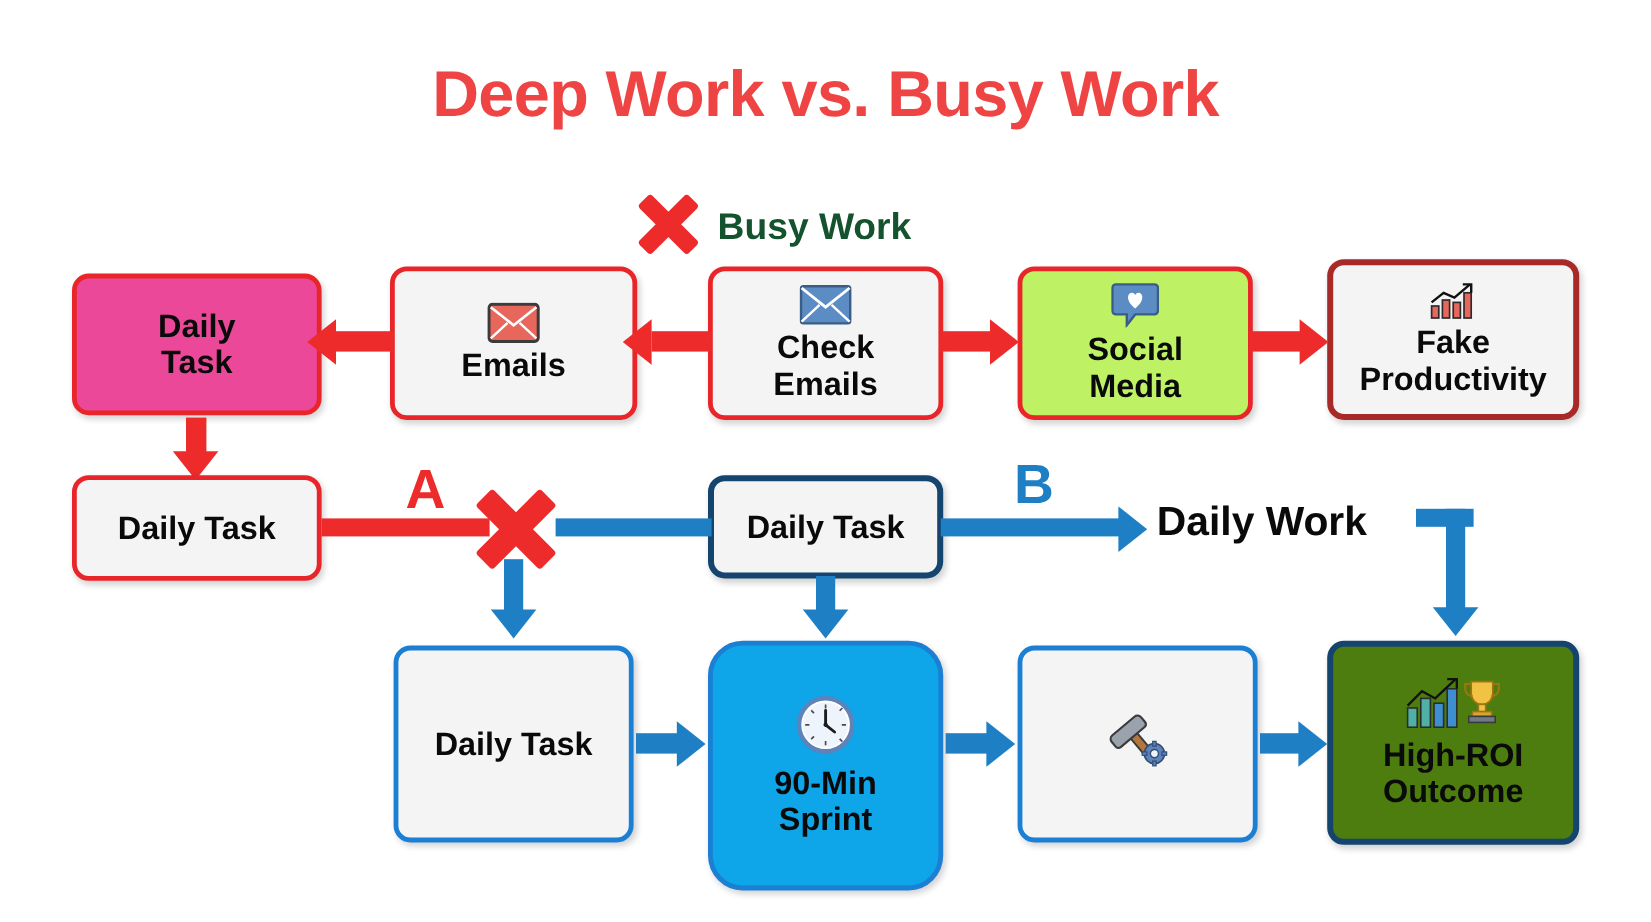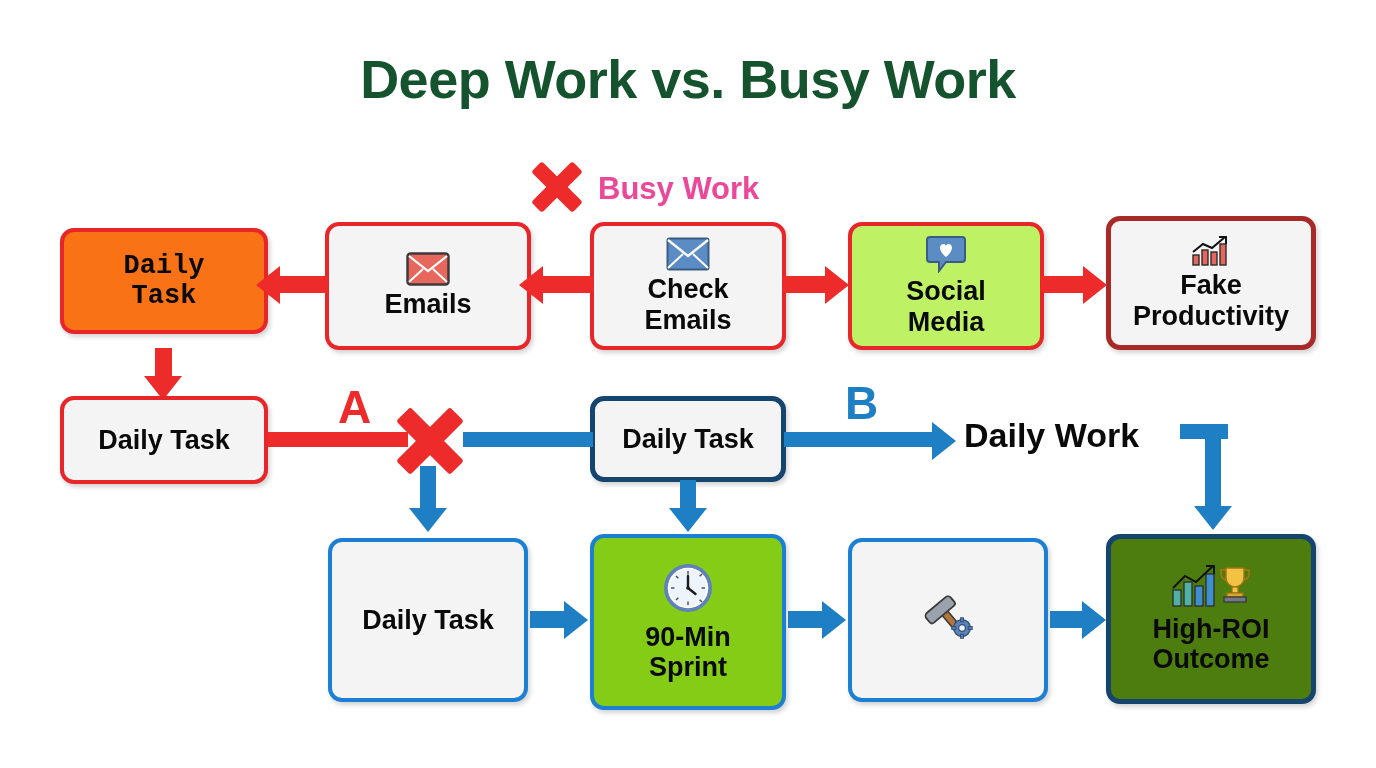--- a/index.html
+++ b/index.html
@@ -8,21 +8,21 @@
     background:#ffffff;
     font-family:"Liberation Sans","DejaVu Sans",sans-serif;
     overflow:hidden;
     position:relative;
   }
   #stage{position:absolute;left:0;top:0;width:1376px;height:768px;}
 
   .title{
     position:absolute;left:0;top:48px;width:1376px;
     text-align:center;
-    font-size:54px;font-weight:bold;color:#14532d;
+    font-size:54px;font-weight:bold;color:#ef4444;
     letter-spacing:-0.5px;
   }
 
   
   .box{
     position:absolute;
     background:#f4f4f4;
     border-radius:14px;
     display:flex;flex-direction:column;
     align-items:center;justify-content:center;
@@ -65,38 +65,38 @@
     position:absolute;font-size:46px;font-weight:bold;line-height:1;
   }
   .route-label.a{color:#ee2b2b;}
   .route-label.b{color:#1f7fc4;}
 
   .plain-text{
     position:absolute;font-size:34px;font-weight:bold;color:#0a0a0a;line-height:1;
     white-space:nowrap;
   }
   .busy-label{
-    position:absolute;font-size:31px;font-weight:bold;color:#ec4899;line-height:1;
+    position:absolute;font-size:31px;font-weight:bold;color:#14532d;line-height:1;
     white-space:nowrap;
   }
 </style>
 </head>
 <body style="background: rgb(255, 255, 255);">
 
 <div id="stage">
 
   <div class="title">Deep Work vs. Busy Work</div>
 
   <div class="xmark" style="left:528px;top:158px;width:58px;height:58px;">
     <i style="width:58px;height:15px;transform:translate(-50%,-50%) rotate(45deg);"></i>
     <i style="width:58px;height:15px;transform:translate(-50%,-50%) rotate(-45deg);"></i>
   </div>
   <div class="busy-label" style="left:598px;top:173px;">Busy Work</div>
 
-  <div class="box red" style="left: 60px; top: 228px; width: 208px; height: 106px; border-color: rgb(232, 38, 42); background: #f97316; font-family: Liberation Mono, monospace;">
+  <div class="box red" style="left: 60px; top: 228px; width: 208px; height: 118px; border-color: rgb(232, 38, 42); background: #ec4899;">
     <div class="lbl">Daily<br>Task</div>
   </div>
 
   <div class="box red" style="left: 325px; top: 222px; width: 206px; height: 128px; border-color: rgb(232, 38, 42); background: rgb(244, 244, 244);">
     <div class="ico">
       <svg width="44" height="34" viewBox="0 0 44 34">
         <rect x="1.5" y="1.5" width="41" height="31" rx="3" fill="#e8675c" stroke="#3b3b3b" stroke-width="2.5"></rect>
         <path d="M3 4 L22 19 L41 4" fill="none" stroke="#ffffff" stroke-width="2.2"></path>
         <path d="M3 30 L17 17 M41 30 L27 17" fill="none" stroke="#ffffff" stroke-width="2"></path>
       </svg>
@@ -185,21 +185,21 @@
   <div class="seg b" style="left:420px;top:466px;width:16px;height:44px;"></div>
   <div class="arrow ar-down-b" style="left:409px;top:508px;"></div>
 
   <div class="seg b" style="left:680px;top:480px;width:16px;height:30px;"></div>
   <div class="arrow ar-down-b" style="left:669px;top:508px;"></div>
 
   <div class="box blue" style="left: 328px; top: 538px; width: 200px; height: 164px; border-color: rgb(27, 127, 212); background: rgb(244, 244, 244);">
     <div class="lbl">Daily Task</div>
   </div>
 
-  <div class="box blue" style="left: 590px; top: 534px; width: 196px; height: 176px; border-color: rgb(27, 127, 212); background: #84cc16;">
+  <div class="box blue" style="left: 590px; top: 534px; width: 196px; height: 208px; border-color: rgb(27, 127, 212); background: #0ea5e9; border-radius: 29px;">
     <div class="ico" style="margin-bottom:8px;">
       <svg width="52" height="52" viewBox="0 0 52 52">
         <circle cx="26" cy="26" r="24" fill="#5f82b8"></circle>
         <circle cx="26" cy="26" r="19.5" fill="#eef4fb" stroke="#ffffff" stroke-width="1.5"></circle>
         <g stroke="#4a4a4a" stroke-width="1.4">
           <line x1="26" y1="9" x2="26" y2="12.5"></line>
           <line x1="26" y1="39.5" x2="26" y2="43"></line>
           <line x1="9" y1="26" x2="12.5" y2="26"></line>
           <line x1="39.5" y1="26" x2="43" y2="26"></line>
           <line x1="14" y1="14" x2="16.3" y2="16.3"></line>

